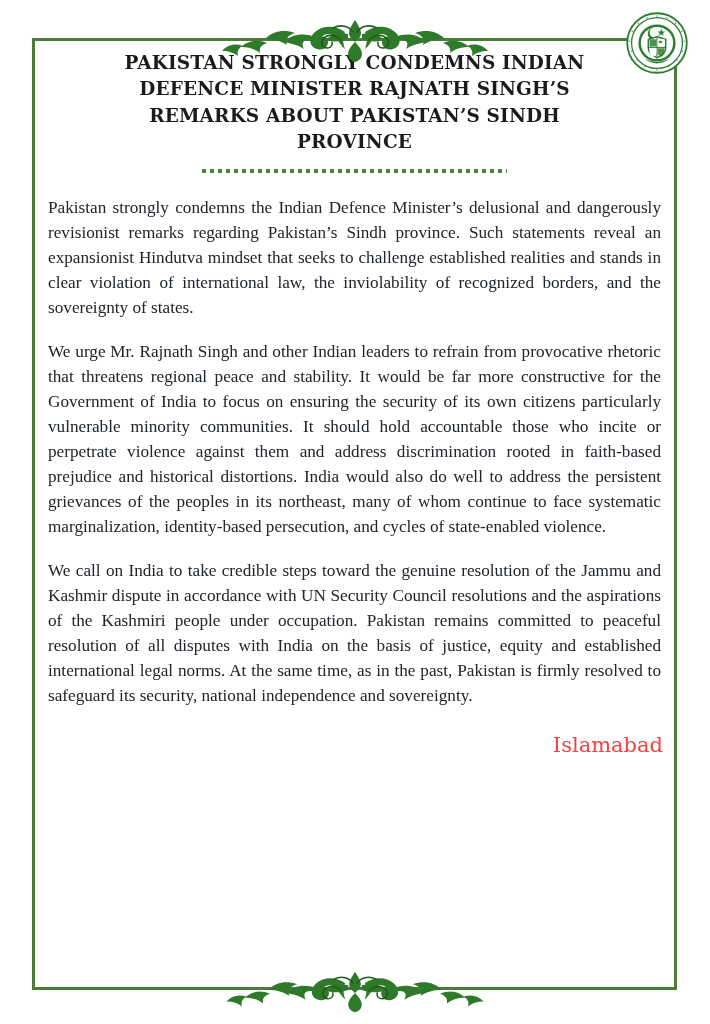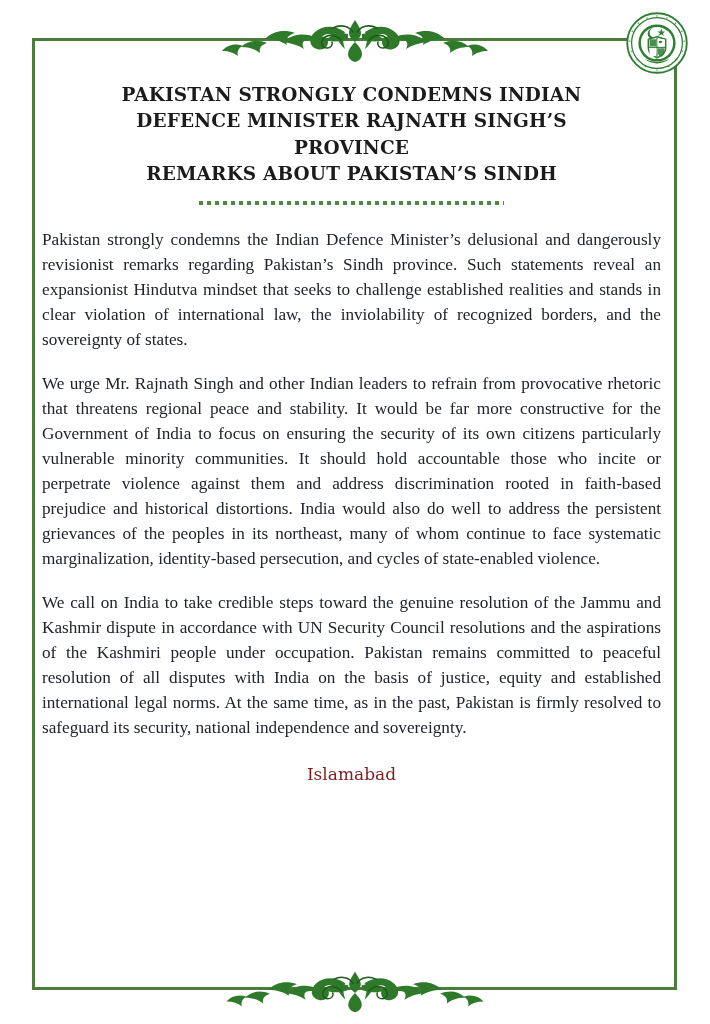--- a/index.html
+++ b/index.html
@@ -57,25 +57,25 @@
     width: 62px;
     height: 62px;
     z-index: 6;
   }
   .emblem svg { display:block; width:100%; height:100%; }
 
   
   .sheet {
     position: absolute;
     left: 32px;
-    top: 56px;
+    top: 24px;
     width: 645px;
     height: 952px;
     box-sizing: border-box;
-    padding: 26px 14px 10px 8px;
+    padding: 26px 14px 10px 14px;
   }
 
   .title {
     margin: 0 auto;
     width: 470px;
     text-align: center;
     font-family: "DejaVu Serif", "Liberation Serif", serif;
     font-weight: bold;
     font-size: 18.5px;
     line-height: 1.42;
@@ -108,24 +108,24 @@
     color: #20242b;
     hyphens: none;
   }
   .para:last-of-type { margin-bottom: 4px; }
 
   .para-block { margin-top: 22px; }
 
   .footer {
     margin-top: 22px;
     font-family: "DejaVu Serif", "Liberation Serif", serif;
-    font-size: 17px;
+    font-size: 21px;
     line-height: 1.43;
-    color: #7f1d1d;
-    text-align: center;
+    color: #ef4444;
+    text-align: right;
   }
   .footer div { white-space: pre; }
 </style>
 </head>
 <body>
 
 <div class="frame"></div>
 
 <div class="ornament-top">
   <svg viewBox="0 0 300 46" xmlns="http://www.w3.org/2000/svg" aria-hidden="true">
@@ -224,22 +224,22 @@
         <circle cx="66" cy="9.5" r="1.1"></circle>
     </g>
   </svg>
 </div>
 
 <div class="sheet">
 
   <div class="title">
     <div>PAKISTAN STRONGLY CONDEMNS INDIAN</div>
     <div>DEFENCE MINISTER RAJNATH SINGH’S</div>
+    <div>REMARKS ABOUT PAKISTAN’S SINDH</div>
     <div>PROVINCE</div>
-    <div>REMARKS ABOUT PAKISTAN’S SINDH</div>
   </div>
 
   <div class="divider-dots"></div>
 
   <div class="body-text para-block">
     <p class="para">Pakistan strongly condemns the Indian Defence Minister’s delusional and dangerously revisionist remarks regarding Pakistan’s Sindh province. Such statements reveal an expansionist Hindutva mindset that seeks to challenge established realities and stands in clear violation of international law, the inviolability of recognized borders, and the sovereignty of states.</p>
     <p class="para">We urge Mr. Rajnath Singh and other Indian leaders to refrain from provocative rhetoric that threatens regional peace and stability. It would be far more constructive for the Government of India to focus on ensuring the security of its own citizens particularly vulnerable minority communities. It should hold accountable those who incite or perpetrate violence against them and address discrimination rooted in faith-based prejudice and historical distortions. India would also do well to address the persistent grievances of the peoples in its northeast, many of whom continue to face systematic marginalization, identity-based persecution, and cycles of state-enabled violence.</p>
     <p class="para">We call on India to take credible steps toward the genuine resolution of the Jammu and Kashmir dispute in accordance with UN Security Council resolutions and the aspirations of the Kashmiri people under occupation. Pakistan remains committed to peaceful resolution of all disputes with India on the basis of justice, equity and established international legal norms. At the same time, as in the past, Pakistan is firmly resolved to safeguard its security, national independence and sovereignty.</p>
   </div>
 

